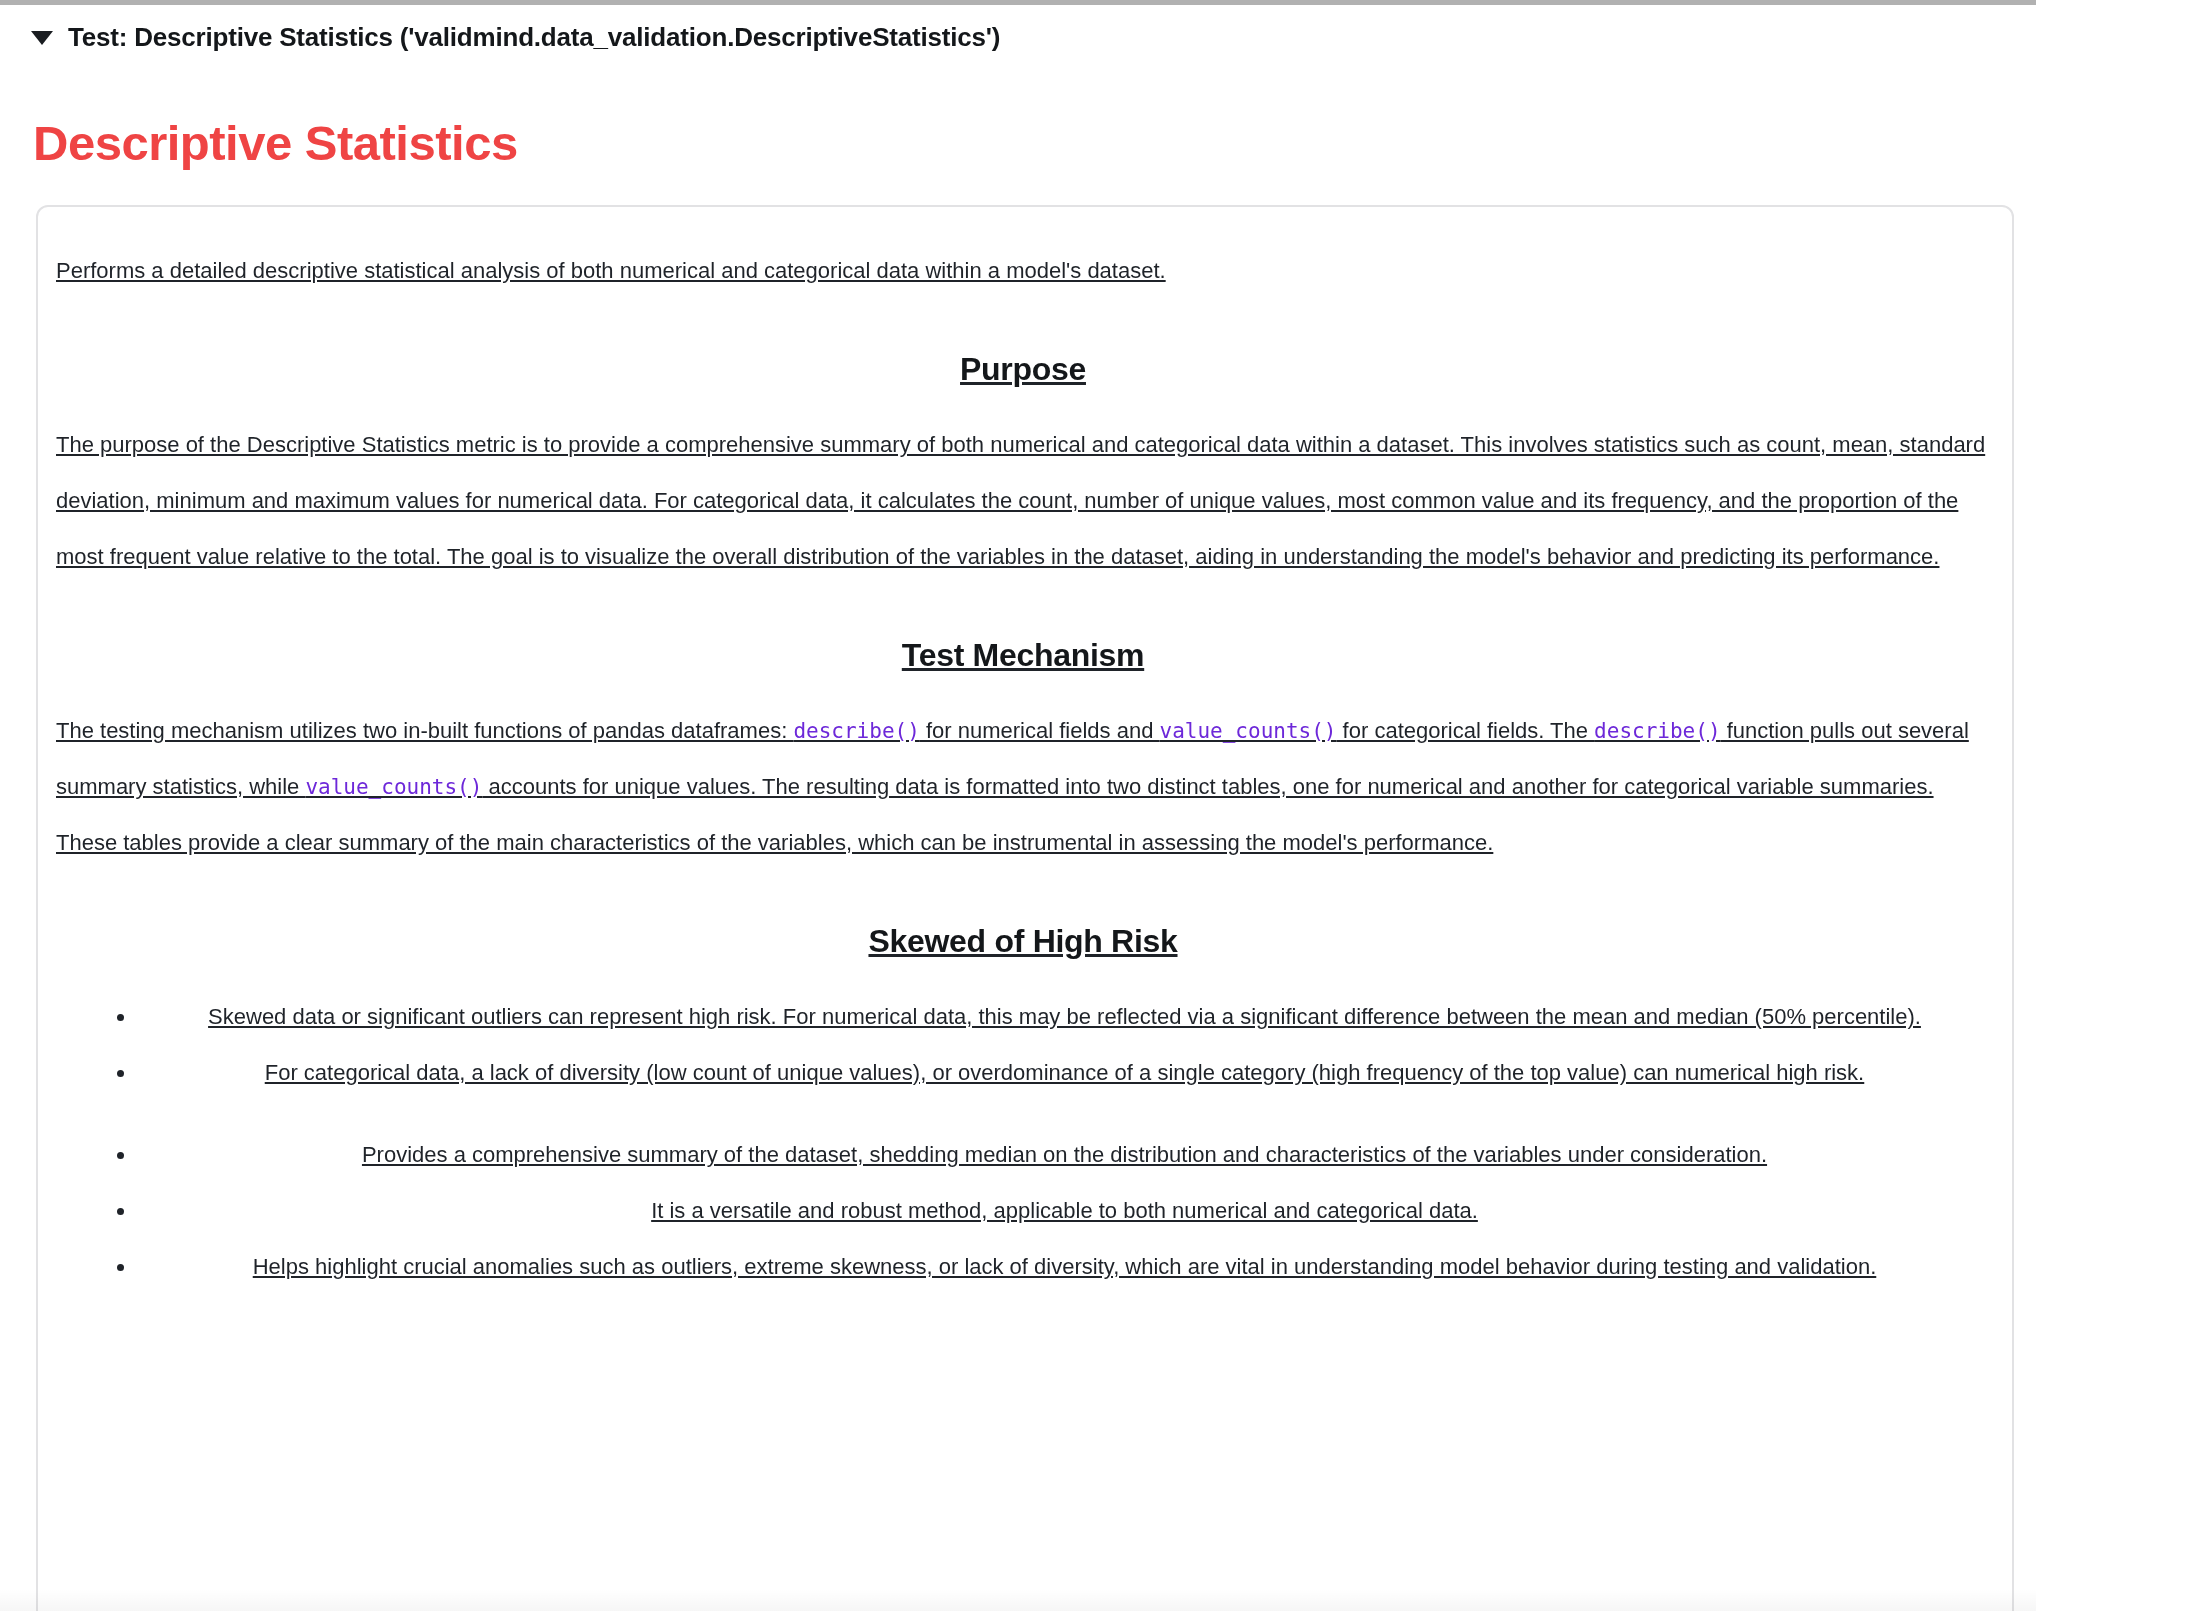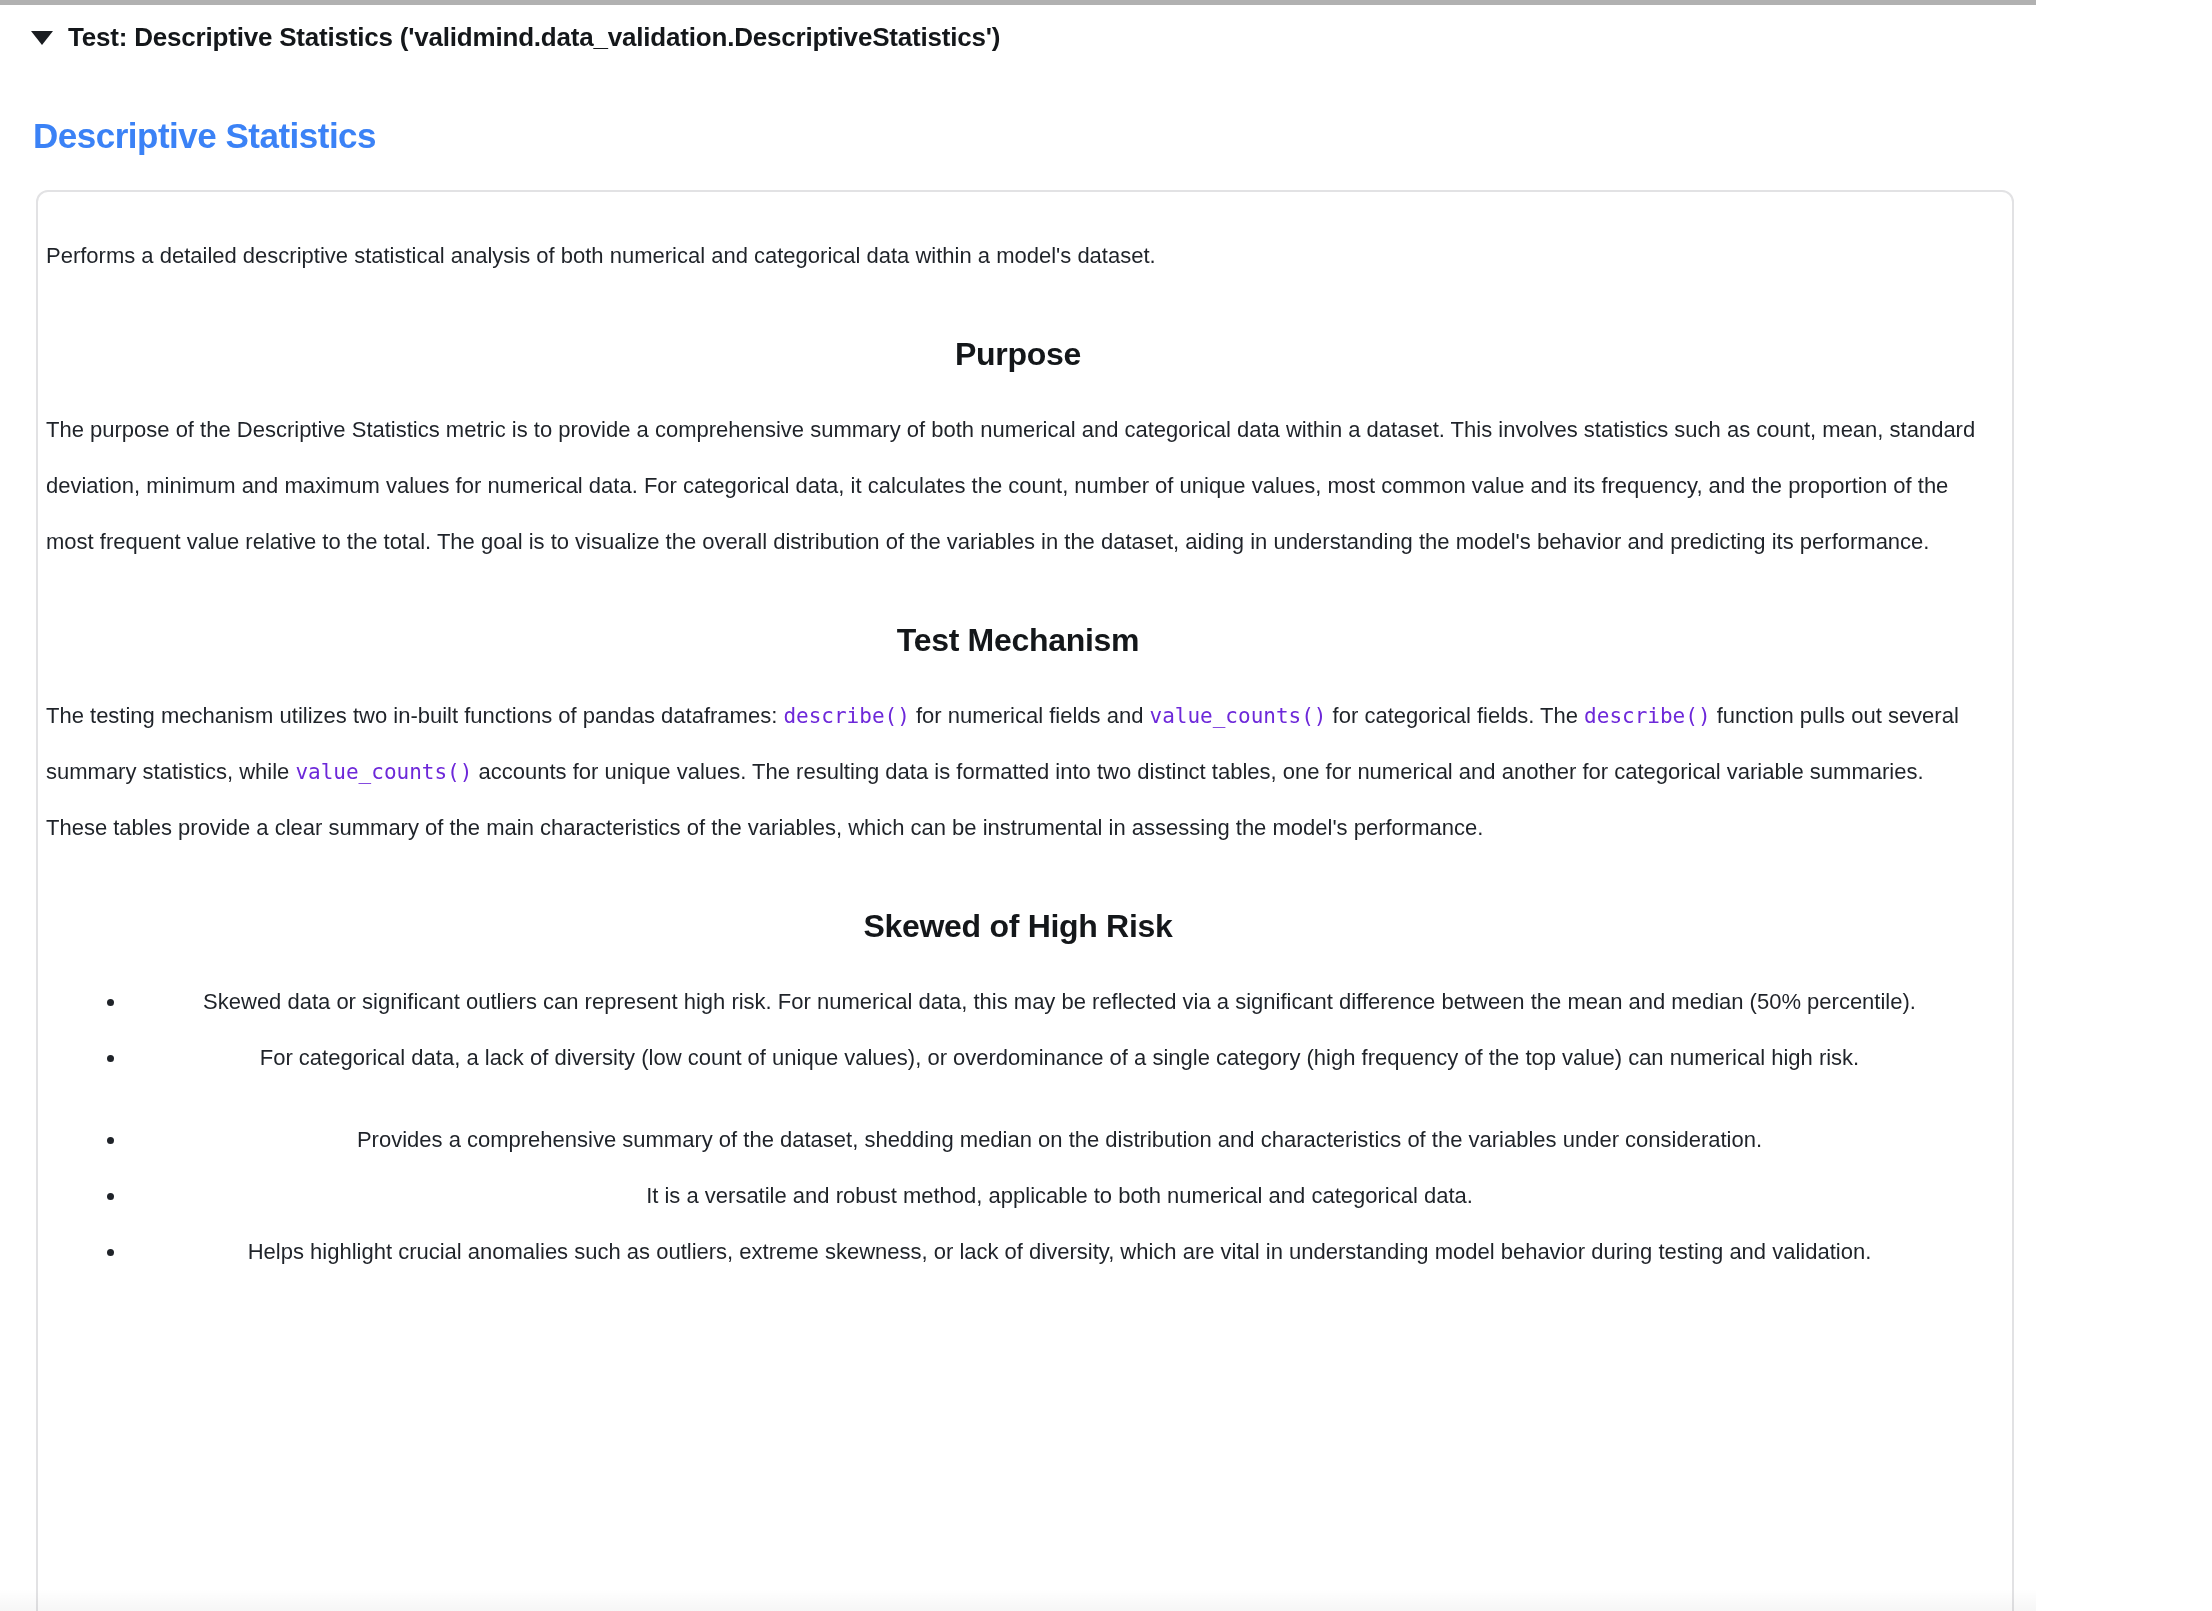--- a/index.html
+++ b/index.html
@@ -35,35 +35,36 @@
   }
   .doc-header-label {
     font-size: 26px;
     font-weight: 700;
     letter-spacing: -0.2px;
     color: #14171a;
     white-space: nowrap;
   }
   h1.page-title {
     margin: 64px 0 0 33px;
-    font-size: 35px;
+    font-size: 49px;
     line-height: 1.1;
     font-weight: 700;
     letter-spacing: -0.5px;
-    color: #3b82f6;
+    color: #ef4444;
   }
   .card {
     margin: 34px 22px 0 36px;
     border: 2px solid #e2e2e4;
     border-radius: 12px;
     height: 1500px;
     background: #ffffff;
   }
   .card-inner {
-    padding: 36px 22px 0 8px;
+    padding: 36px 22px 0 18px;
+    text-decoration: underline;
   }
   .card-inner p {
     font-size: 22px;
     line-height: 56px;
     margin: 26px 0;
     color: #1f2329;
   }
   .card-inner p:first-child { margin-top: 0; }
   .card-inner h3 {
     font-size: 32px;

